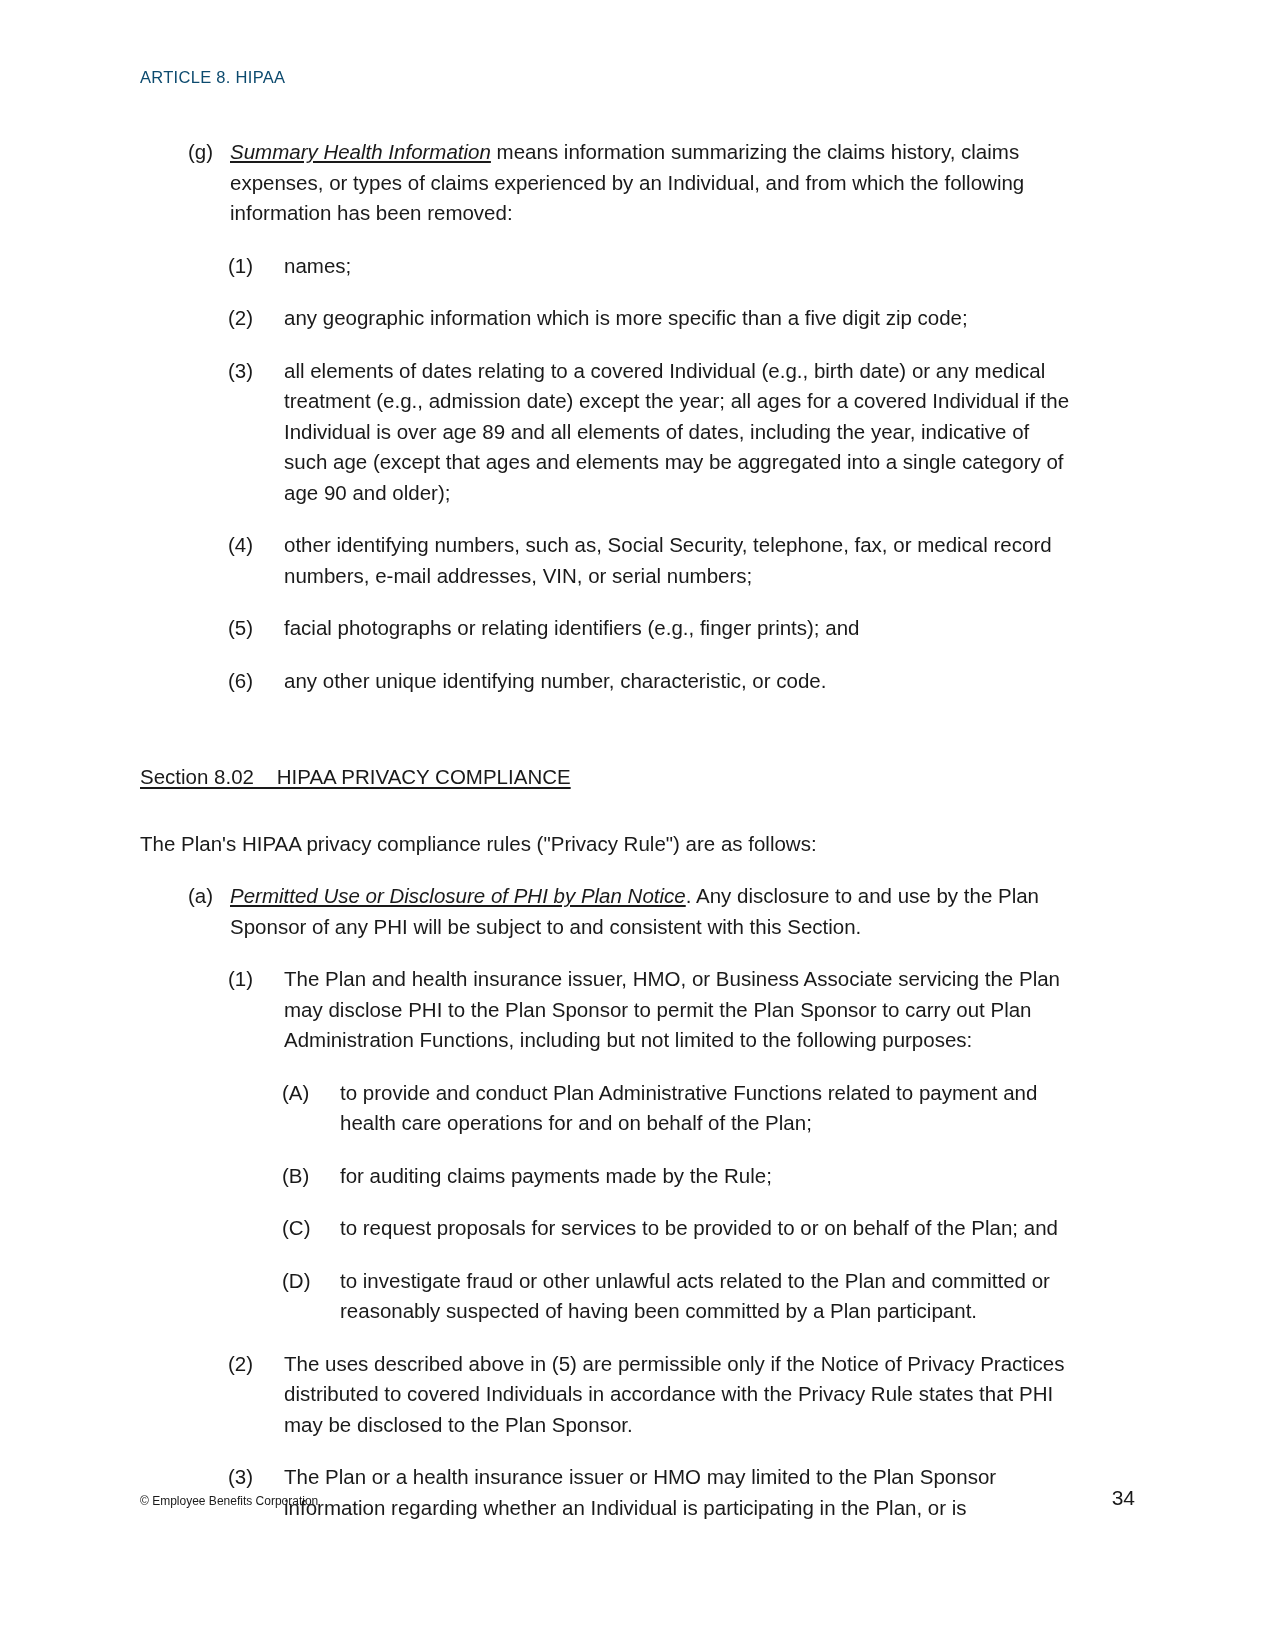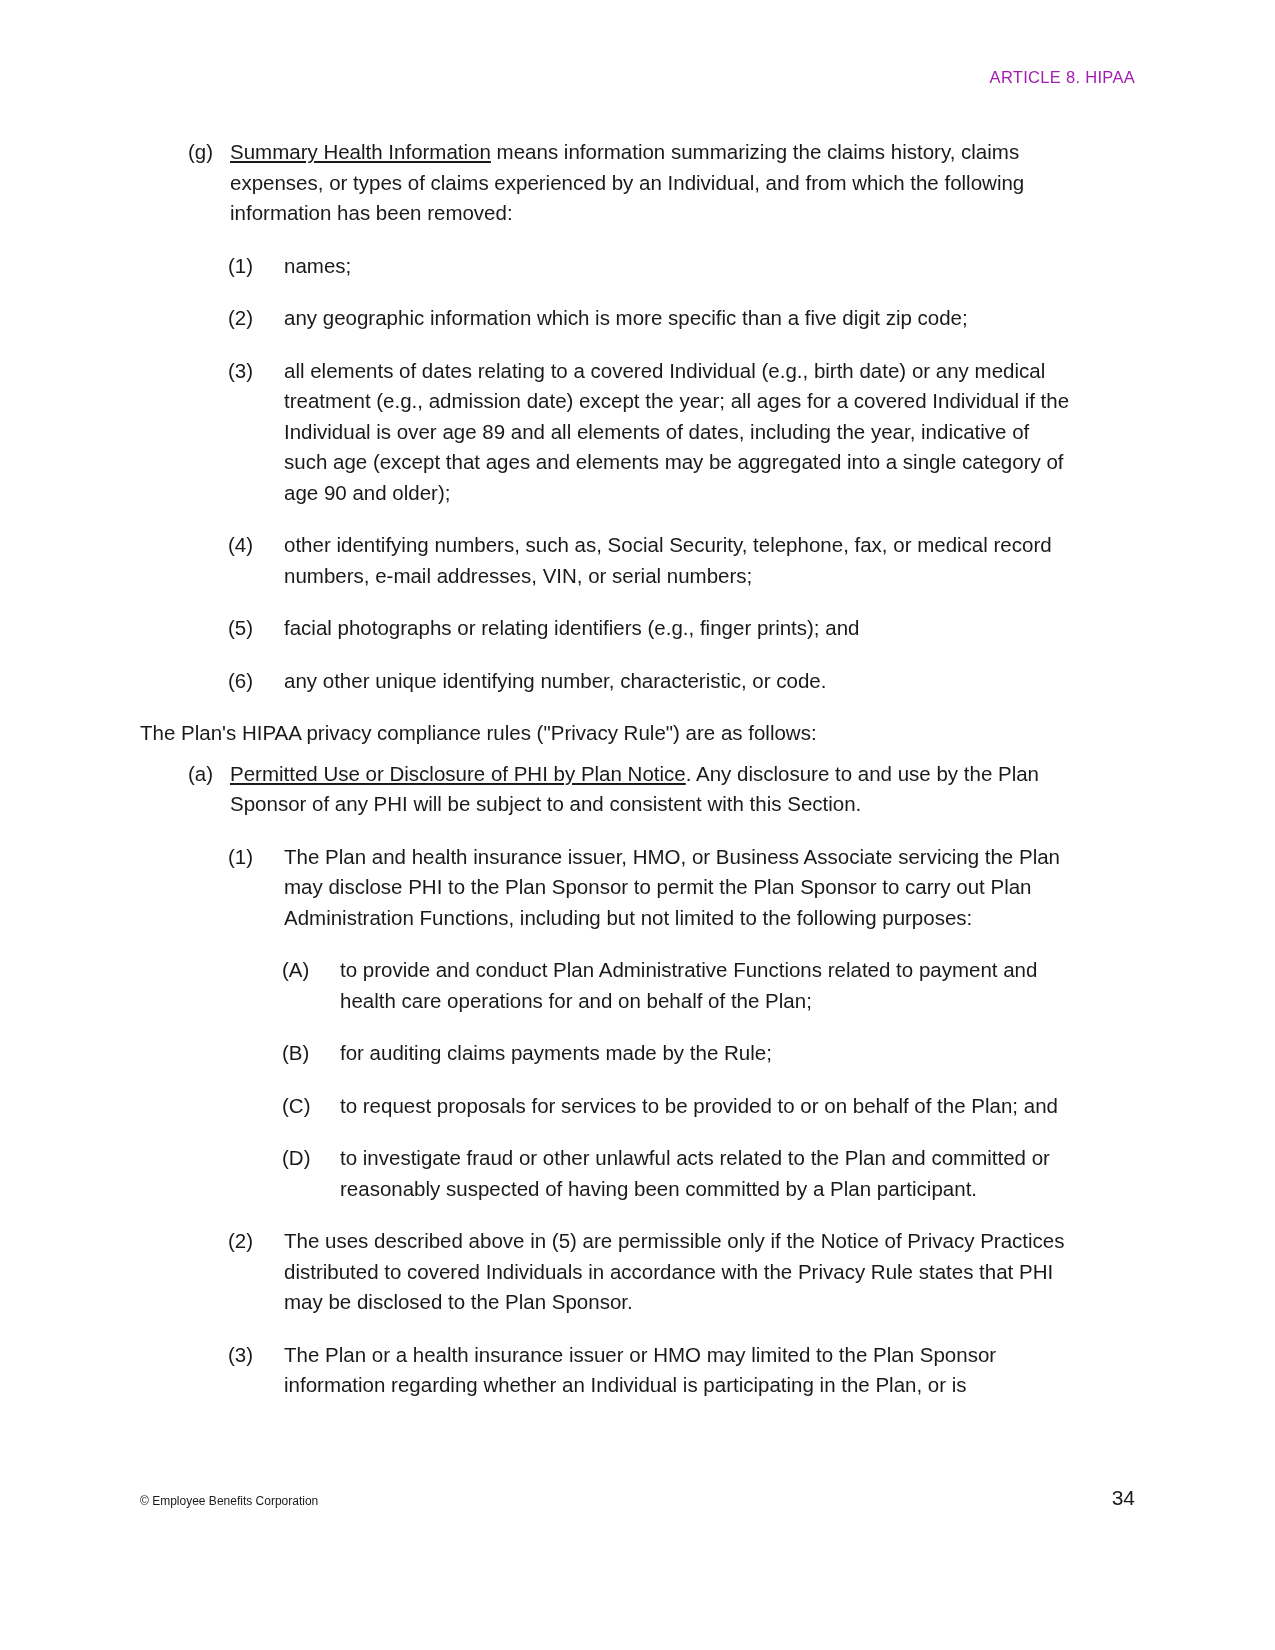--- a/index.html
+++ b/index.html
@@ -19,24 +19,23 @@
     box-sizing: border-box;
     overflow: hidden;
   }
 
   
   .running-header {
     position: absolute;
     top: 68px;
     left: 140px;
     right: 140px;
-    text-align: right;
     font-size: 16.5px;
     letter-spacing: 0.3px;
-    color: #a21caf;
+    color: #0c4a6e;
   }
 
   
   .content {
     position: absolute;
     top: 137px;
     left: 140px;
     width: 935px;
     font-size: 20.5px;
     line-height: 30.5px;
@@ -72,24 +71,24 @@
 
   
   .lvl-upper {
     margin-left: 142px;
     margin-bottom: 22px;
   }
   .lvl-upper > .marker { width: 58px; }
 
   
   .para-flush {
-    margin-bottom: 10px;
-  }
-
-  .u { text-decoration: underline; }
+    margin-bottom: 22px;
+  }
+
+  .u { text-decoration: underline; font-style: italic; }
 
   
   .section-heading {
     margin-top: 44px;
     margin-bottom: 36px;
     display: inline-block;
     text-decoration: underline;
     text-underline-offset: 3px;
     white-space: pre;
   }
@@ -145,20 +144,23 @@
     </div>
     <div class="row lvl-num">
       <span class="marker">(5)</span>
       <span class="text">facial photographs or relating identifiers (e.g., finger prints); and</span>
     </div>
     <div class="row lvl-num">
       <span class="marker">(6)</span>
       <span class="text">any other unique identifying number, characteristic, or code.</span>
     </div>
 
+    <div>
+      <span class="section-heading">Section 8.02    HIPAA PRIVACY COMPLIANCE</span>
+    </div>
 
     <div class="para-flush">The Plan's HIPAA privacy compliance rules ("Privacy Rule") are as follows:</div>
 
     <div class="row lvl-alpha">
       <span class="marker">(a)</span>
       <span class="text"><span class="u">Permitted Use or Disclosure of PHI by Plan Notice</span><span>. Any disclosure to and use by the Plan Sponsor of any PHI will be subject to and consistent with this Section.</span></span>
     </div>
 
     <div class="row lvl-num">
       <span class="marker">(1)</span>

